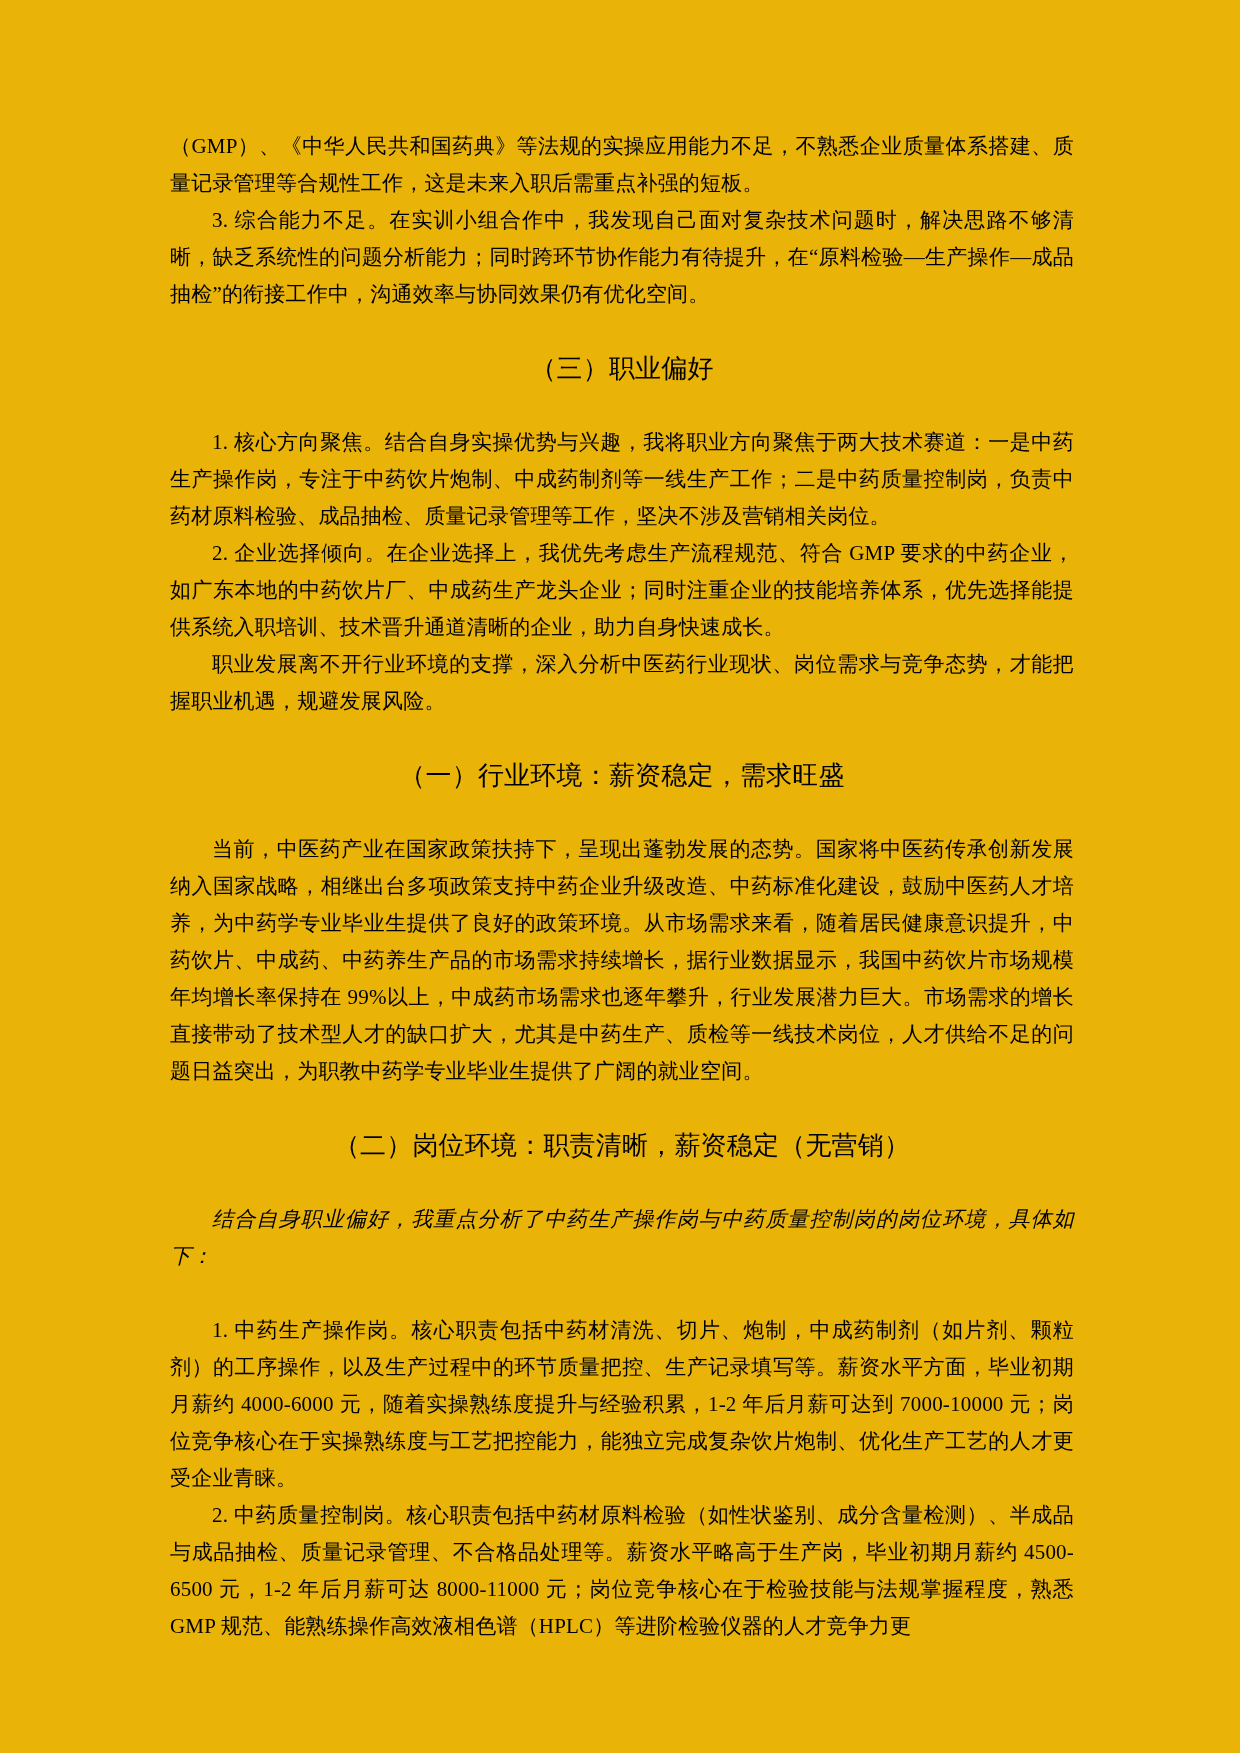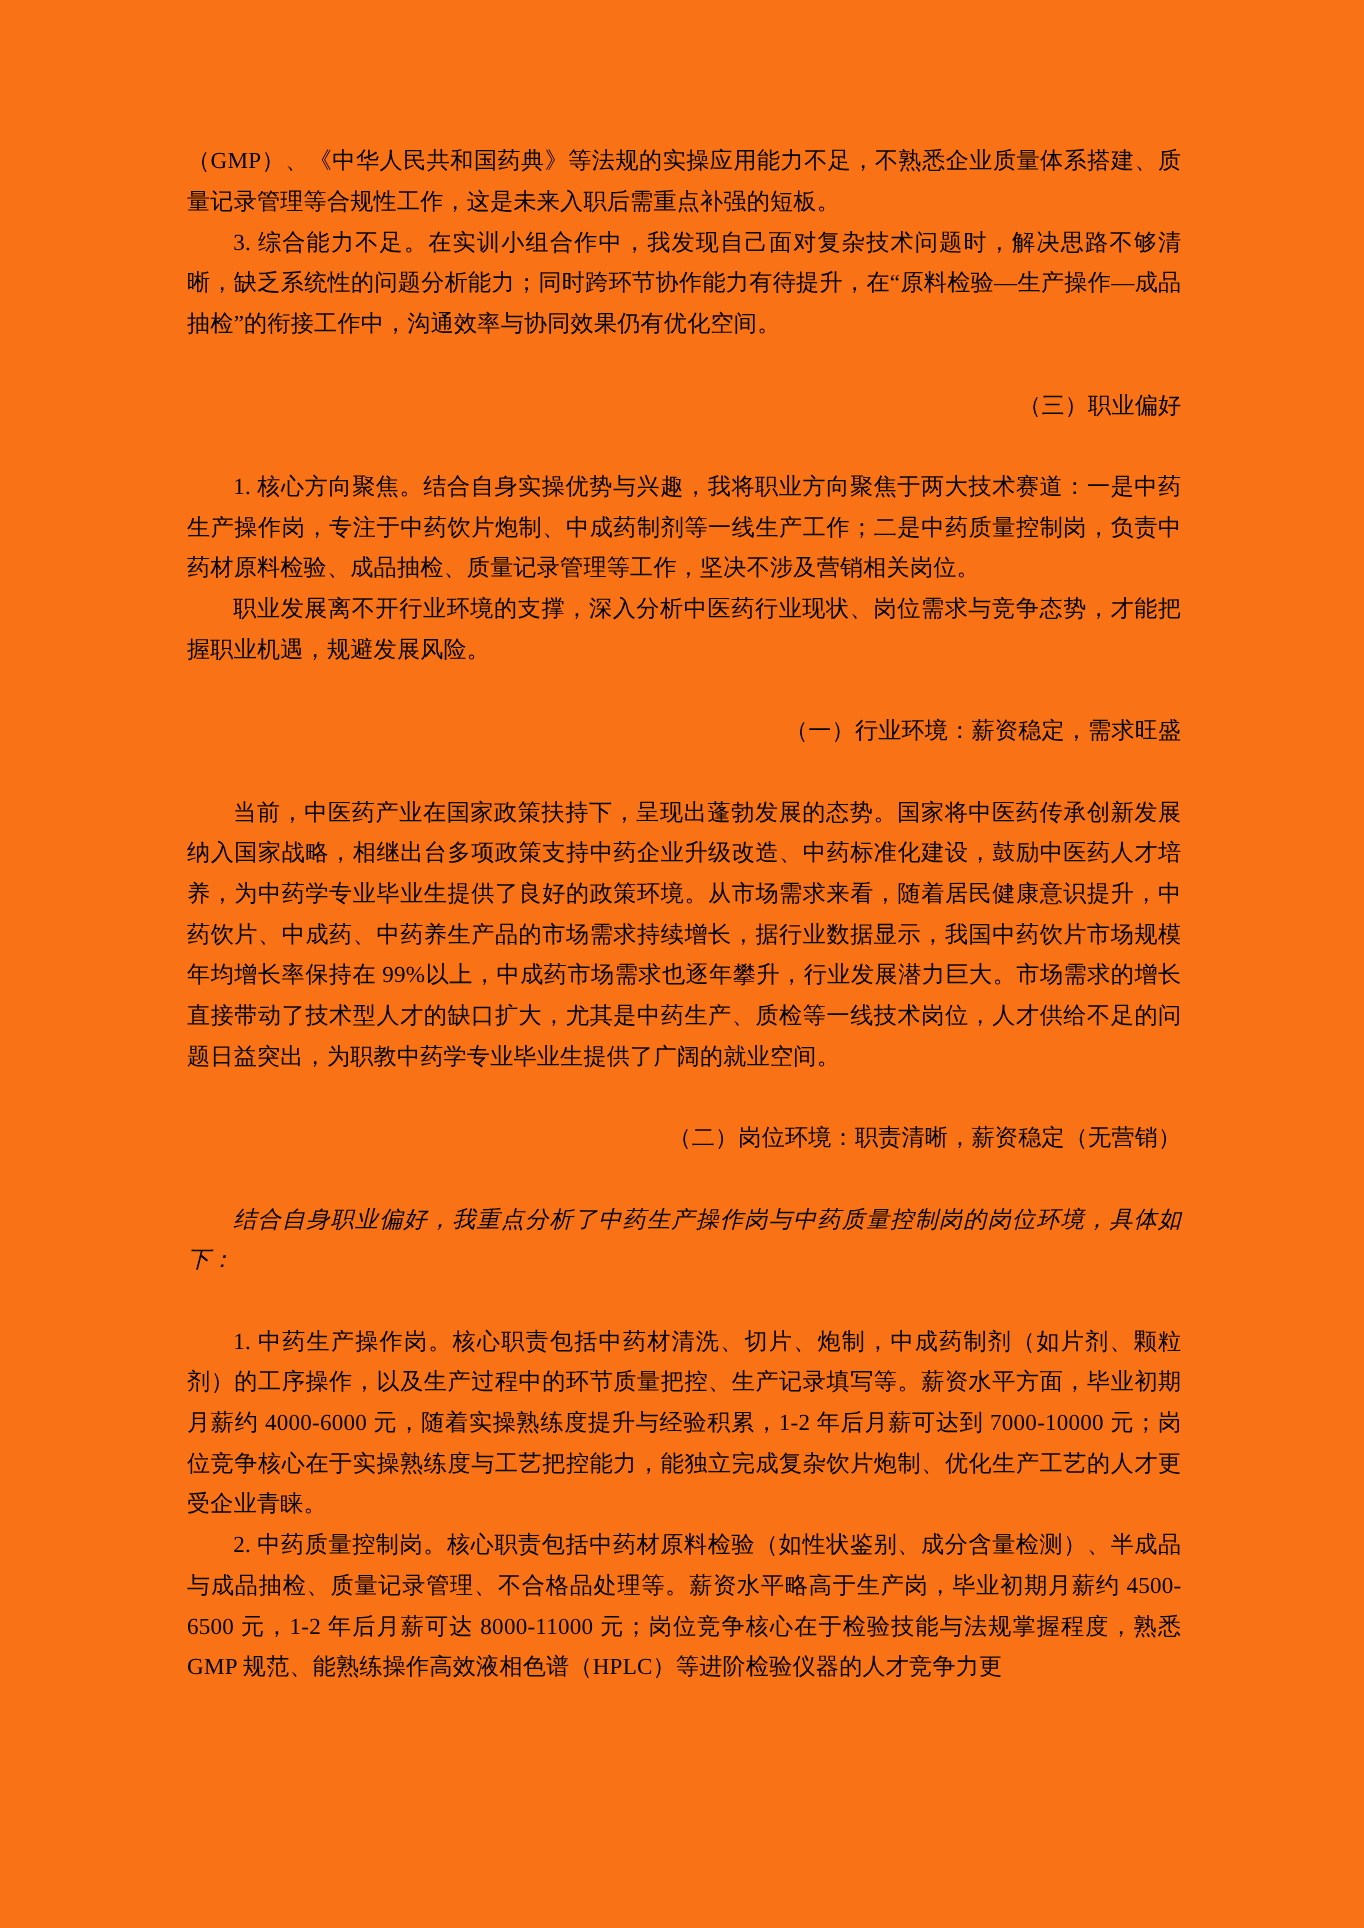--- a/index.html
+++ b/index.html
@@ -12,52 +12,53 @@
     height: 1753px;
     overflow: hidden;
     font-family: "Liberation Serif", "DejaVu Serif", serif;
     color: #000000;
   }
   .page {
     box-sizing: border-box;
     width: 1240px;
     height: 1753px;
     padding: 128px 166px 40px 170px;
-    background: #f97316;
+    background: #eab308;
   }
   .para {
     margin: 0;
     font-size: 21px;
     line-height: 37px;
     text-align: justify;
     letter-spacing: 0.2px;
   }
   .para.indent {
     text-indent: 2em;
   }
   .para.space-after {
     margin-bottom: 37px;
     font-style: italic;
   }
   .heading {
     margin: 37px 0 37px 0;
-    font-size: 21px;
+    font-size: 26px;
     line-height: 37px;
-    text-align: right;
+    text-align: center;
     letter-spacing: 0.2px;
   }
 </style>
 </head>
 <body>
 
 <div class="page">
   <p class="para">（GMP）、《中华人民共和国药典》等法规的实操应用能力不足，不熟悉企业质量体系搭建、质量记录管理等合规性工作，这是未来入职后需重点补强的短板。</p>
   <p class="para indent">3. 综合能力不足。在实训小组合作中，我发现自己面对复杂技术问题时，解决思路不够清晰，缺乏系统性的问题分析能力；同时跨环节协作能力有待提升，在“原料检验—生产操作—成品抽检”的衔接工作中，沟通效率与协同效果仍有优化空间。</p>
   <p class="heading">（三）职业偏好</p>
   <p class="para indent">1. 核心方向聚焦。结合自身实操优势与兴趣，我将职业方向聚焦于两大技术赛道：一是中药生产操作岗，专注于中药饮片炮制、中成药制剂等一线生产工作；二是中药质量控制岗，负责中药材原料检验、成品抽检、质量记录管理等工作，坚决不涉及营销相关岗位。</p>
+  <p class="para indent">2. 企业选择倾向。在企业选择上，我优先考虑生产流程规范、符合 GMP 要求的中药企业，如广东本地的中药饮片厂、中成药生产龙头企业；同时注重企业的技能培养体系，优先选择能提供系统入职培训、技术晋升通道清晰的企业，助力自身快速成长。</p>
   <p class="para indent">职业发展离不开行业环境的支撑，深入分析中医药行业现状、岗位需求与竞争态势，才能把握职业机遇，规避发展风险。</p>
   <p class="heading">（一）行业环境：薪资稳定，需求旺盛</p>
   <p class="para indent">当前，中医药产业在国家政策扶持下，呈现出蓬勃发展的态势。国家将中医药传承创新发展纳入国家战略，相继出台多项政策支持中药企业升级改造、中药标准化建设，鼓励中医药人才培养，为中药学专业毕业生提供了良好的政策环境。从市场需求来看，随着居民健康意识提升，中药饮片、中成药、中药养生产品的市场需求持续增长，据行业数据显示，我国中药饮片市场规模年均增长率保持在 99%以上，中成药市场需求也逐年攀升，行业发展潜力巨大。市场需求的增长直接带动了技术型人才的缺口扩大，尤其是中药生产、质检等一线技术岗位，人才供给不足的问题日益突出，为职教中药学专业毕业生提供了广阔的就业空间。</p>
   <p class="heading">（二）岗位环境：职责清晰，薪资稳定（无营销）</p>
   <p class="para indent space-after">结合自身职业偏好，我重点分析了中药生产操作岗与中药质量控制岗的岗位环境，具体如下：</p>
   <p class="para indent">1. 中药生产操作岗。核心职责包括中药材清洗、切片、炮制，中成药制剂（如片剂、颗粒剂）的工序操作，以及生产过程中的环节质量把控、生产记录填写等。薪资水平方面，毕业初期月薪约 4000-6000 元，随着实操熟练度提升与经验积累，1-2 年后月薪可达到 7000-10000 元；岗位竞争核心在于实操熟练度与工艺把控能力，能独立完成复杂饮片炮制、优化生产工艺的人才更受企业青睐。</p>
   <p class="para indent">2. 中药质量控制岗。核心职责包括中药材原料检验（如性状鉴别、成分含量检测）、半成品与成品抽检、质量记录管理、不合格品处理等。薪资水平略高于生产岗，毕业初期月薪约 4500-6500 元，1-2 年后月薪可达 8000-11000 元；岗位竞争核心在于检验技能与法规掌握程度，熟悉 GMP 规范、能熟练操作高效液相色谱（HPLC）等进阶检验仪器的人才竞争力更</p>
 </div>
 
 </body></html>

